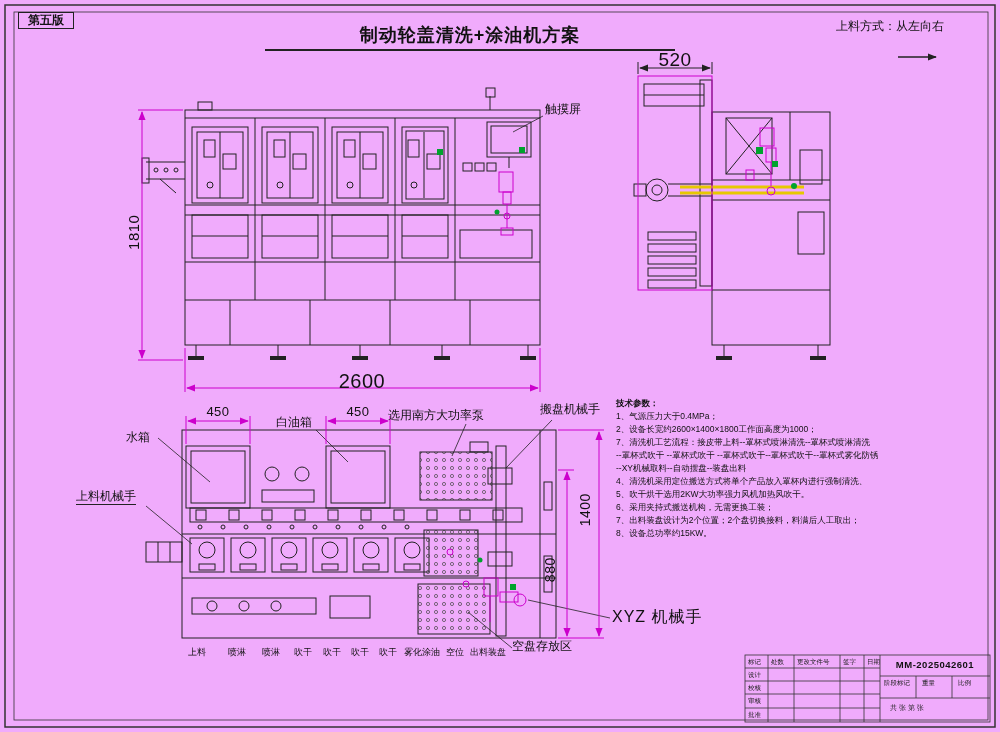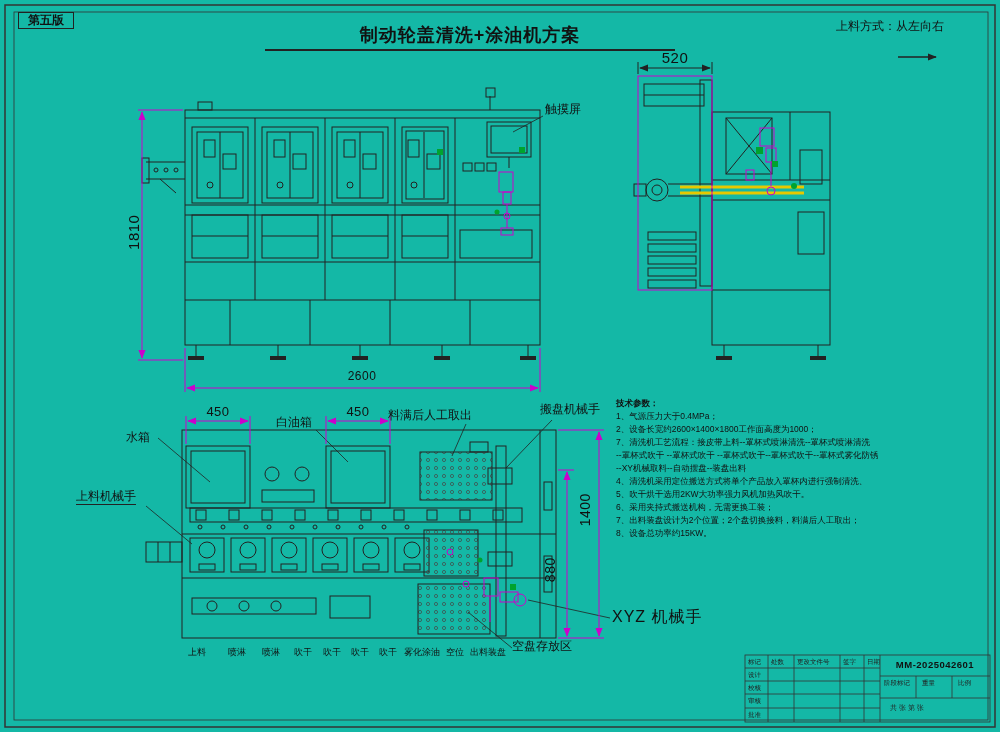--- a/index.html
+++ b/index.html
@@ -1,16 +1,16 @@
 <!DOCTYPE html>
 <html><head>
 <meta charset="utf-8">
 <style>
   html,body{margin:0;padding:0;background:#fff;}
-  .sheet{position:relative;width:1000px;height:732px;background:#14b8a6;
+  .sheet{position:relative;width:1000px;height:732px;background:#f0abfc;
          font-family:"Liberation Sans","DejaVu Sans",sans-serif;color:#111;overflow:hidden;}
   svg.canvas{position:absolute;left:0;top:0;width:1000px;height:732px;}
   .t{position:absolute;white-space:nowrap;color:#111;line-height:1.1;}
   .vdim{transform:rotate(-90deg);transform-origin:center;text-align:center;}
   .dimtxt{font-size:14px;letter-spacing:.5px;text-align:center;}
   .callout{font-size:12px;}
   .edition{border:1.5px solid #222;padding:1px 9px;font-size:12px;font-weight:bold;}
   .title{font-size:18px;font-weight:bold;text-align:center;letter-spacing:1px;
          border-bottom:2px solid #222;padding-bottom:3px;}
   .feednote{font-size:12px;}
@@ -294,29 +294,29 @@
     </g>
   </svg>
 
   <div class="t edition" style="left:18px;top:12px;">第五版</div>
   <div class="t title" style="left:265px;top:26px;width:410px;">制动轮盖清洗+涂油机方案</div>
   <div class="t feednote" style="left:836px;top:20px;">上料方式：从左向右</div>
 
   <div class="t callout" style="left:545px;top:103px;text-align:center;">触摸屏</div>
   <div class="t callout" style="left:126px;top:424px;margin-top:7px;">水箱</div>
   <div class="t callout" style="left:276px;top:416px;">白油箱</div>
-  <div class="t callout" style="left:388px;top:409px;">料满后人工取出</div>
+  <div class="t callout" style="left:388px;top:409px;">选用南方大功率泵</div>
   <div class="t callout" style="left:540px;top:403px;">搬盘机械手</div>
   <div class="t callout" style="left:76px;top:490px;border-bottom:1px solid #222;padding-bottom:1px;">上料机械手</div>
   <div class="t callout" style="left:512px;top:640px;">空盘存放区</div>
   <div class="t" style="left:612px;top:608px;font-size:16px;letter-spacing:1px;">XYZ 机械手</div>
 
   <div class="t dimtxt vdim" style="left:104px;top:224px;width:60px;font-size:15px;">1810</div>
-  <div class="t dimtxt" style="left:330px;top:370px;width:64px;font-size:12px;">2600</div>
-  <div class="t dimtxt" style="left:650px;top:50px;width:50px;font-size:15px;">520</div>
+  <div class="t dimtxt" style="left:330px;top:370px;width:64px;font-size:20px;">2600</div>
+  <div class="t dimtxt" style="left:650px;top:50px;width:50px;font-size:19px;">520</div>
   <div class="t dimtxt" style="left:192px;top:405px;width:52px;font-size:13px;">450</div>
   <div class="t dimtxt" style="left:332px;top:405px;width:52px;font-size:13px;">450</div>
   <div class="t dimtxt vdim" style="left:556px;top:502px;width:60px;font-size:14px;">1400</div>
   <div class="t dimtxt vdim" style="left:528px;top:562px;width:46px;font-size:14px;">880</div>
 
   <div class="t" style="left:0;top:648px;height:12px;width:984px;">
     <span class="station" style="left:188px;">上料</span>
     <span class="station" style="left:228px;">喷淋</span>
     <span class="station" style="left:262px;">喷淋</span>
     <span class="station" style="left:294px;">吹干</span>

